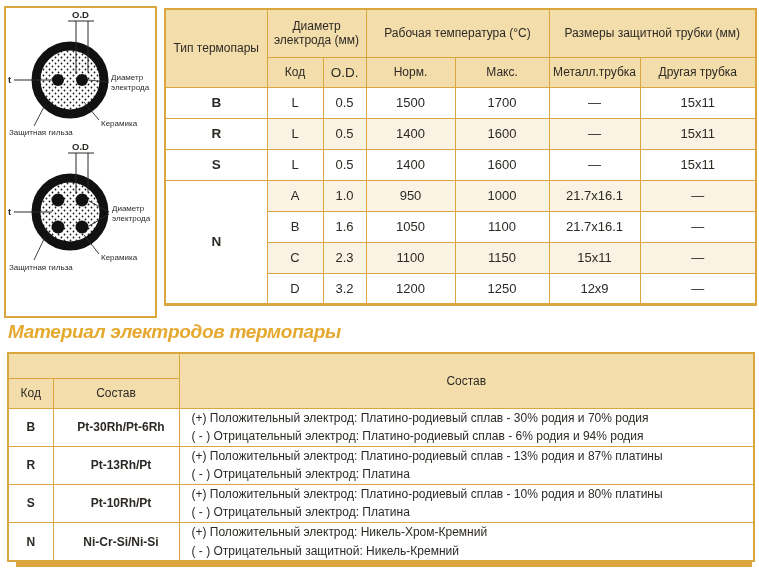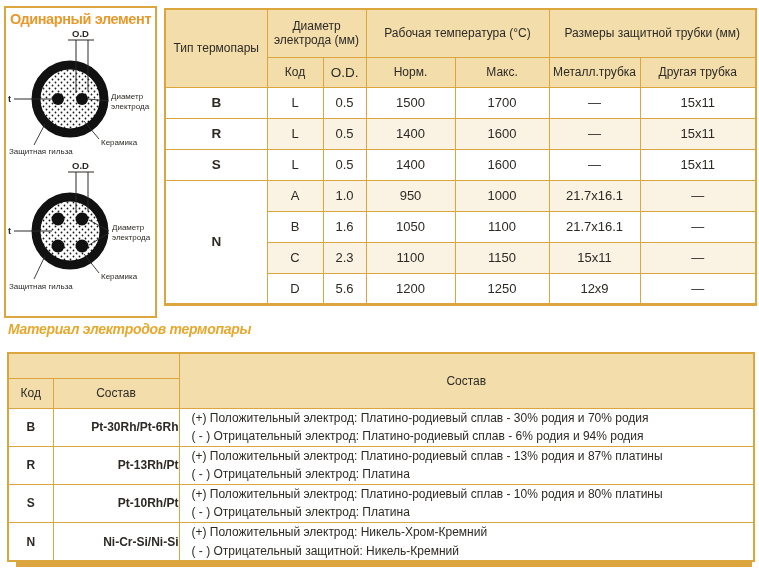--- a/index.html
+++ b/index.html
@@ -52,57 +52,56 @@
   .row-h { height: 31px; }
   .ghead { height: 48px; }
   .shead { height: 30px; }
   tr.alt td { background: #faf3e3; }
   tr.plain td { background: #ffffff; }
 
   
   .section-title {
     position: absolute;
     left: 8px; top: 321px;
-    font-size: 14px;
+    font-size: 19px;
     font-weight: bold;
     font-style: italic;
     letter-spacing: -0.3px;
     color: #e5a930;
     white-space: nowrap;
   }
 
   
   .materials-wrap { position: absolute; left: 7px; top: 352px; }
   .mat-table { width: 746px; border: 2px solid #dca63e; padding-left: 11px; }
   .mat-table td, .mat-table th {
     border: 1px solid #dca63e;
     vertical-align: middle;
     font-size: 12px;
   }
   .mat-table th { background: #f3ddaa; font-weight: normal; text-align: center; font-size: 12px; }
   .mat-empty-head { height: 25px; }
   .mat-label-head { height: 30px; }
   .mat-row { height: 38px; background: #fff; }
   .mat-code { text-align: center; font-weight: bold; font-size: 13px; }
-  .mat-comp { text-align: right; padding-left: 10px; font-weight: bold; font-size: 11.5px; }
+  .mat-comp { text-align: center; padding-left: 10px; font-weight: bold; font-size: 11.5px; }
   .mat-desc { text-align: left; padding-left: 12px; font-weight: normal; font-size: 10.8px; line-height: 1.55; }
 
   .bottom-bar {
     position: absolute;
     left: 16px; top: 562px;
     width: 736px; height: 5px;
     background: #dca63e;
   }
 </style>
 </head>
 <body>
 
 <div class="left-panel">
 
-  <div class="panel-title">Одинарный элемент</div>
 
   <svg class="diagram-svg" width="149" height="132" viewBox="0 0 149 132">
     <defs>
       <pattern id="dots1" patternUnits="userSpaceOnUse" width="6" height="6">
         <rect width="6" height="6" fill="#ffffff"></rect>
         <circle cx="1.5" cy="1.5" r="0.9" fill="#1a1a1a"></circle>
         <circle cx="4.5" cy="4.5" r="0.9" fill="#1a1a1a"></circle>
       </pattern>
     </defs>
 
@@ -239,21 +238,21 @@
     <tr class="row-h alt">
       <td>C</td>
       <td>2.3</td>
       <td>1100</td>
       <td>1150</td>
       <td>15x11</td>
       <td>—</td>
     </tr>
     <tr class="row-h plain">
       <td>D</td>
-      <td>5.6</td>
+      <td>3.2</td>
       <td>1200</td>
       <td>1250</td>
       <td>12x9</td>
       <td>—</td>
     </tr>
   </tbody>
     </table>
 </div>
 
 <div class="section-title">Материал электродов термопары</div>

